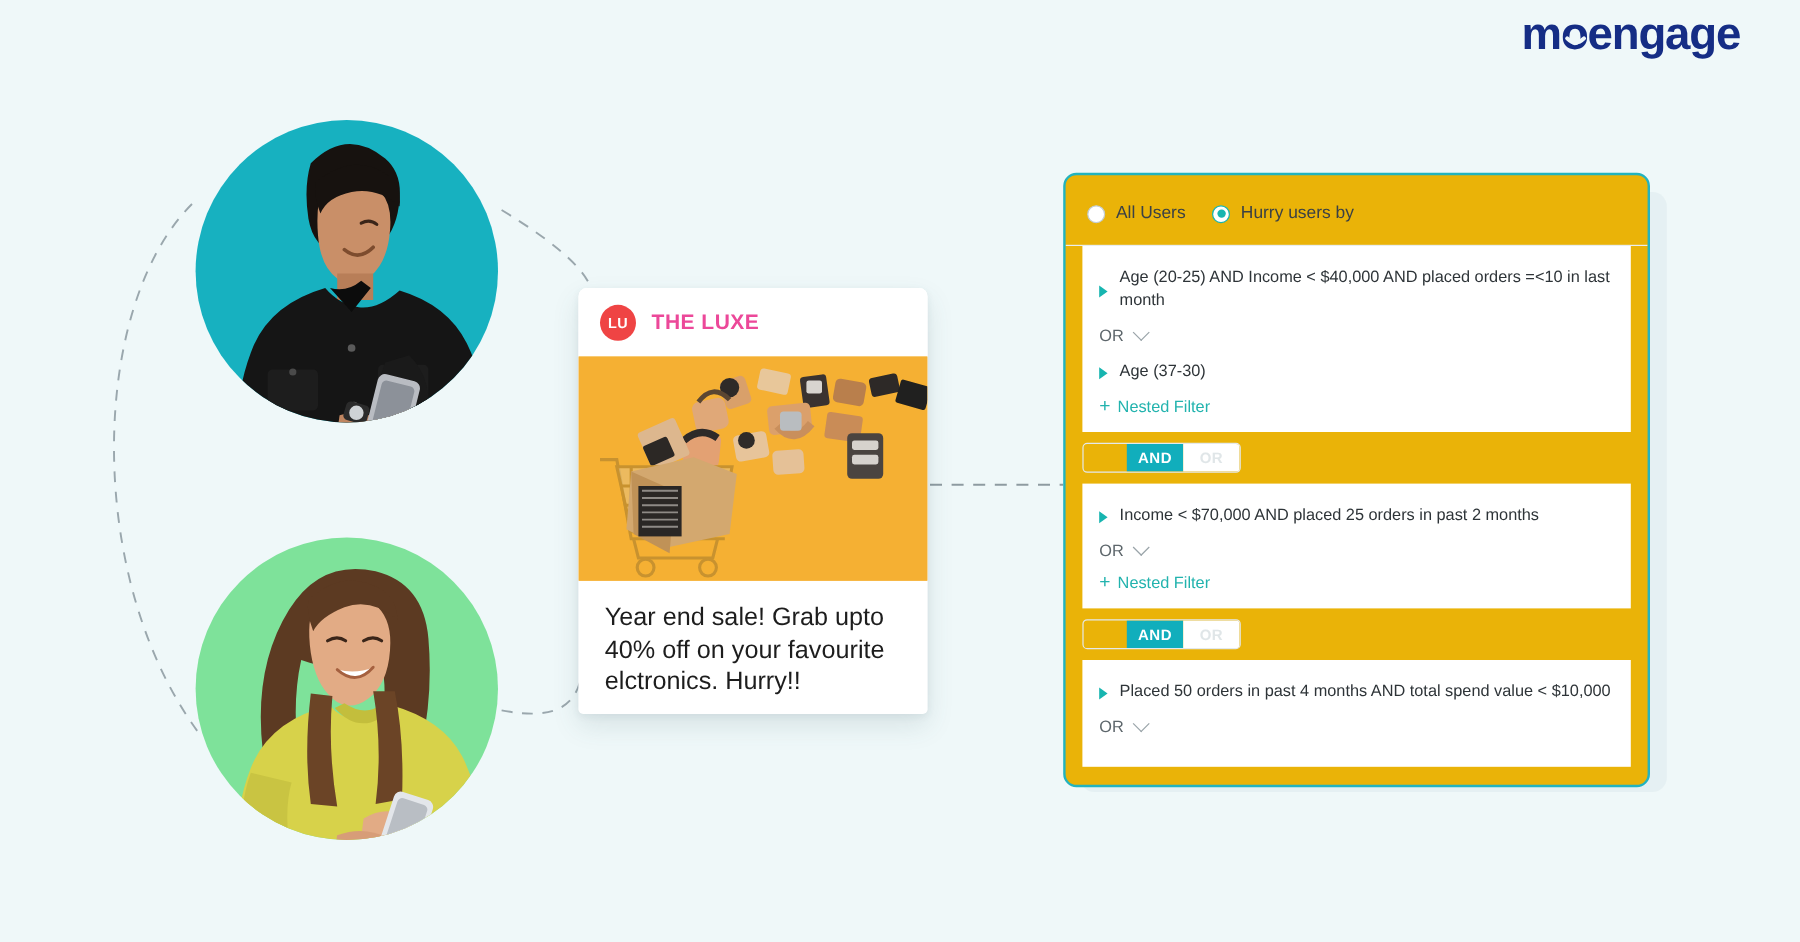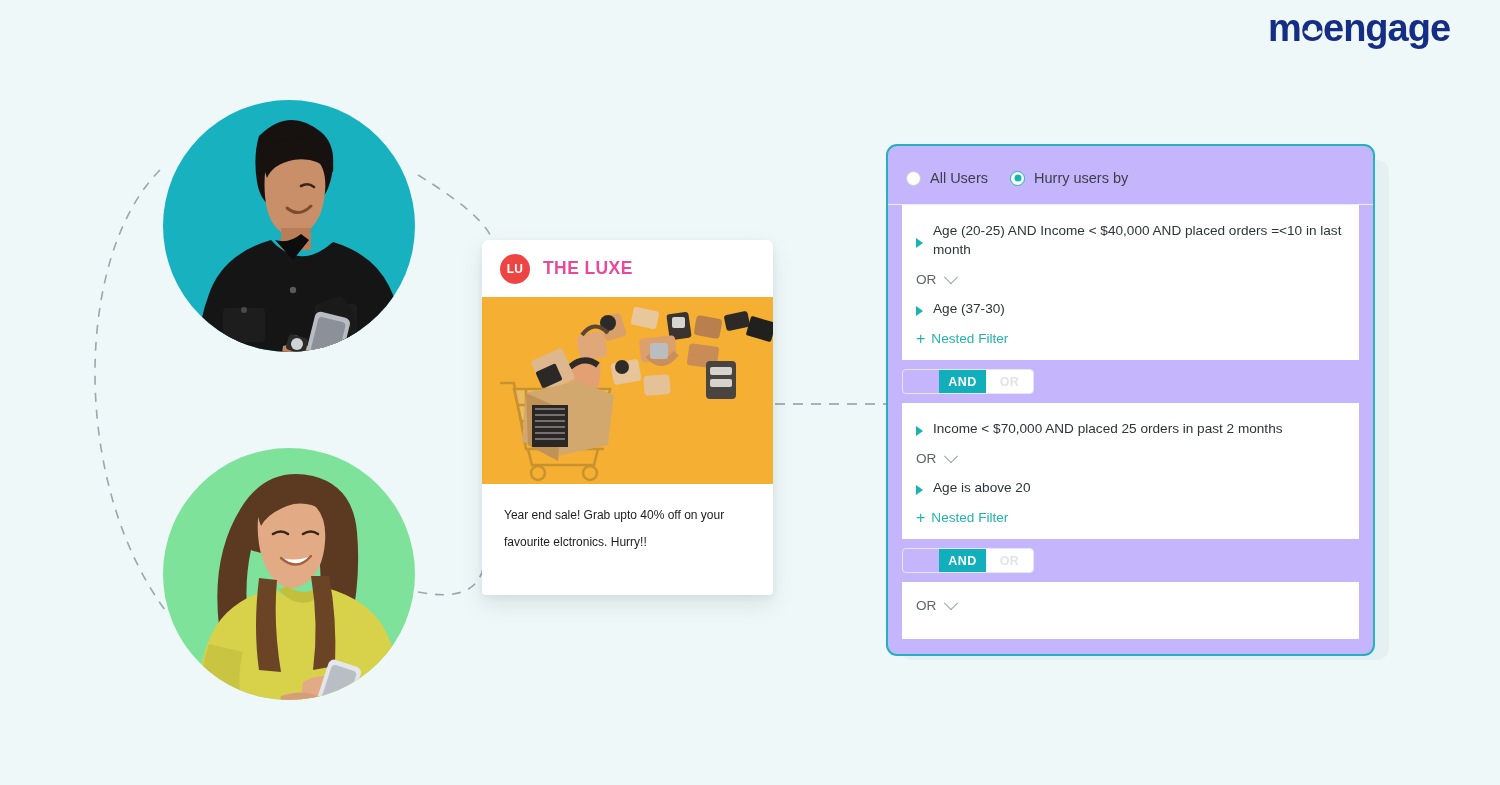--- a/index.html
+++ b/index.html
@@ -108,21 +108,21 @@
     letter-spacing: .4px;
   }
   .notif-banner {
     height: 187px;
     background: #f7b12e;
     position: relative;
     overflow: hidden;
   }
   .notif-body {
     padding: 18px 22px 0 22px;
-    font-size: 12px;
+    font-size: 21px;
     line-height: 26.5px;
     color: #1d1d1d;
   }
 
   
   .panel-shadow {
     position: absolute;
     left: 900px;
     top: 160px;
     width: 489px;
@@ -130,21 +130,21 @@
     background: #e2eef0;
     border-radius: 12px;
     opacity: .75;
   }
   .panel {
     position: absolute;
     left: 886px;
     top: 144px;
     width: 489px;
     height: 512px;
-    background: #c4b5fd;
+    background: #eab308;
     border: 2px solid #23b3bf;
     border-radius: 11px;
     box-sizing: border-box;
     overflow: hidden;
   }
   .radio-row {
     display: flex;
     align-items: center;
     gap: 22px;
     padding: 20px 0 0 18px;
@@ -468,40 +468,40 @@
   <div class="group">
     <div class="group-inner">
       <div class="cond-row">
         <span class="tri"></span>
         <span>Income &lt; $70,000 AND placed 25 orders in past 2 months</span>
       </div>
       <div class="or-row">
         <span>OR</span>
         <span class="chev"></span>
       </div>
-      <div class="cond-row">
-        <span class="tri"></span>
-        <span>Age is above 20</span>
-      </div>
       <div class="nested">
         <span class="plus">+</span>
         <span>Nested Filter</span>
       </div>
     </div>
   </div>
 
   <div class="toggle-row">
     <div class="toggle">
       <div class="tg on">AND</div>
       <div class="tg off">OR</div>
     </div>
   </div>
 
   <div class="group">
     <div class="group-inner">
+      <div class="cond-row">
+        <span class="tri"></span>
+        <span>Placed 50 orders in past 4 months AND total spend value &lt; $10,000</span>
+      </div>
       <div class="or-row">
         <span>OR</span>
         <span class="chev"></span>
       </div>
 
     </div>
   </div>
 
 </div>
 

